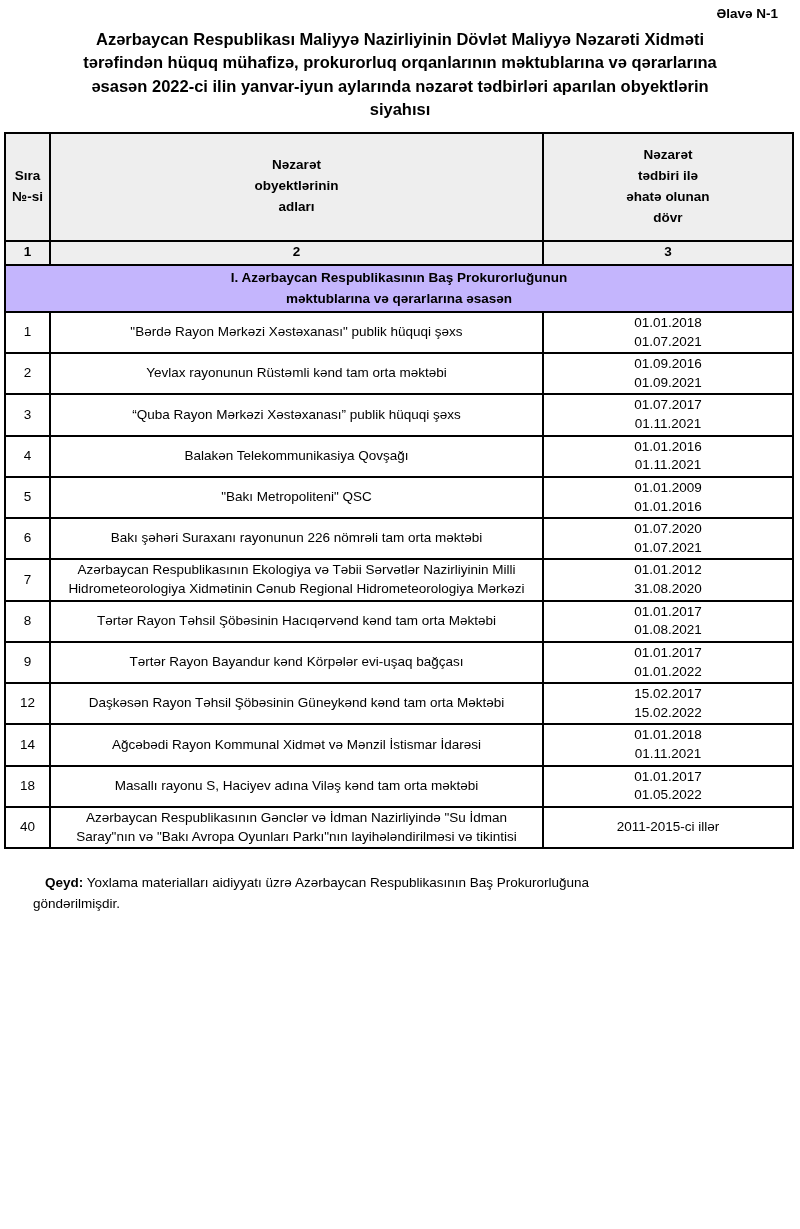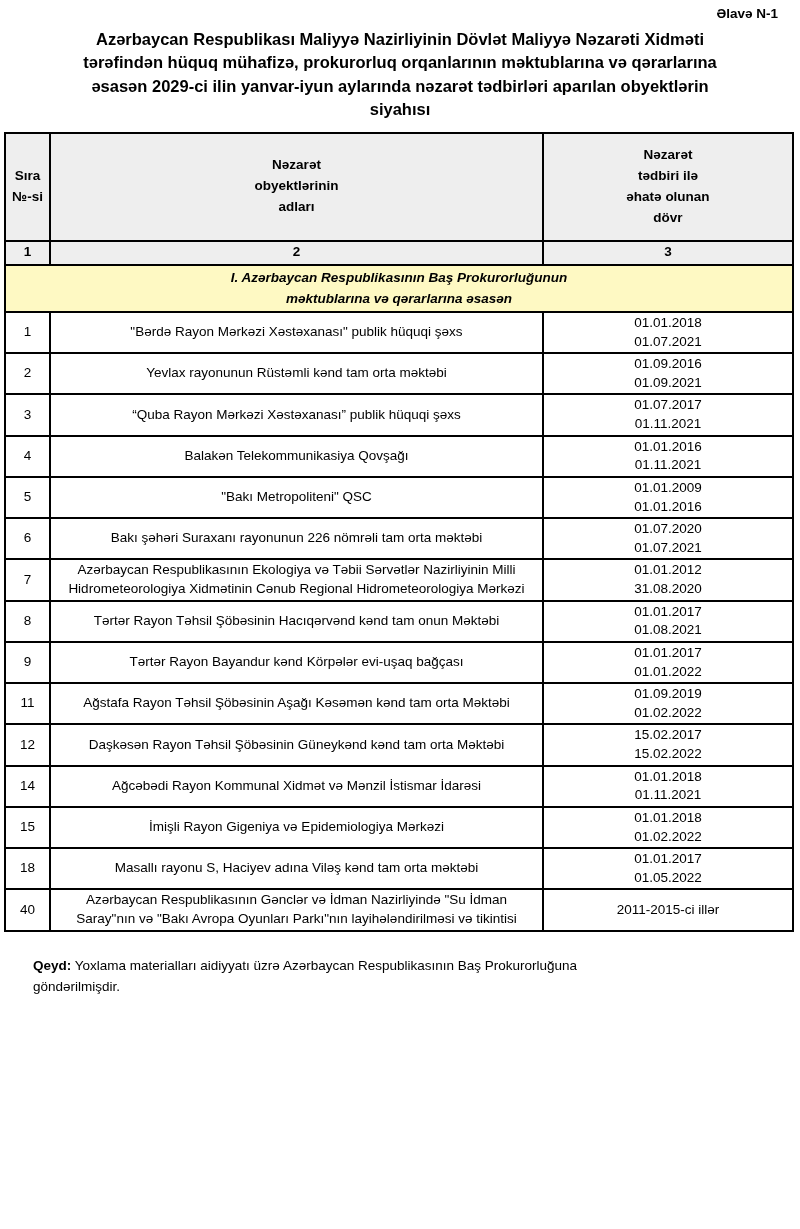--- a/index.html
+++ b/index.html
@@ -51,48 +51,47 @@
     white-space: pre-line;
     height: 108px;
     line-height: 1.55;
   }
   tr.nums td {
     background: #eeeeee;
     font-weight: bold;
     height: 24px;
   }
   tr.section td {
-    background: #fef9c3;
+    background: #c4b5fd;
     font-weight: bold;
     white-space: pre-line;
     height: 47px;
     line-height: 1.6;
-    font-style: italic;
   }
   tbody td { height: 38px; line-height: 1.38; background: #ffffff; }
   td.c-period { white-space: pre-line; }
 
   .note {
     margin: 24px 45px 0 33px;
     font-size: 13.5px;
     line-height: 1.55;
   }
-  .note .lbl { font-weight: bold; }
+  .note .lbl { font-weight: bold; margin-left: 12px; }
   .note .txt { white-space: pre-line; }
 </style>
 </head>
 <body>
 
 <div class="page">
 
   <div class="annex">Əlavə N-1</div>
 
   <div class="title">Azərbaycan Respublikası Maliyyə Nazirliyinin Dövlət Maliyyə Nəzarəti Xidməti
 tərəfindən hüquq mühafizə, prokurorluq orqanlarının məktublarına və qərarlarına
-əsasən 2029-ci ilin yanvar-iyun aylarında nəzarət tədbirləri aparılan obyektlərin
+əsasən 2022-ci ilin yanvar-iyun aylarında nəzarət tədbirləri aparılan obyektlərin
 siyahısı</div>
 
   <table class="main">
     <colgroup>
         <col class="c1">
         <col class="c2">
         <col class="c3">
       </colgroup>
     <thead>
       <tr>
@@ -155,53 +154,41 @@
 01.07.2021</td>
       </tr>
       <tr>
         <td class="c-no">7</td>
         <td class="c-name">Azərbaycan Respublikasının Ekologiya və Təbii Sərvətlər Nazirliyinin Milli Hidrometeorologiya Xidmətinin Cənub Regional Hidrometeorologiya Mərkəzi</td>
         <td class="c-period">01.01.2012
 31.08.2020</td>
       </tr>
       <tr>
         <td class="c-no">8</td>
-        <td class="c-name">Tərtər Rayon Təhsil Şöbəsinin Hacıqərvənd kənd tam onun Məktəbi</td>
+        <td class="c-name">Tərtər Rayon Təhsil Şöbəsinin Hacıqərvənd kənd tam orta Məktəbi</td>
         <td class="c-period">01.01.2017
 01.08.2021</td>
       </tr>
       <tr>
         <td class="c-no">9</td>
         <td class="c-name">Tərtər Rayon Bayandur kənd Körpələr evi-uşaq bağçası</td>
         <td class="c-period">01.01.2017
 01.01.2022</td>
       </tr>
       <tr>
-        <td class="c-no">11</td>
-        <td class="c-name">Ağstafa Rayon Təhsil Şöbəsinin Aşağı Kəsəmən kənd tam orta Məktəbi</td>
-        <td class="c-period">01.09.2019
-01.02.2022</td>
-      </tr>
-      <tr>
         <td class="c-no">12</td>
         <td class="c-name">Daşkəsən Rayon Təhsil Şöbəsinin Güneykənd kənd tam orta Məktəbi</td>
         <td class="c-period">15.02.2017
 15.02.2022</td>
       </tr>
       <tr>
         <td class="c-no">14</td>
         <td class="c-name">Ağcəbədi Rayon Kommunal Xidmət və Mənzil İstismar İdarəsi</td>
         <td class="c-period">01.01.2018
 01.11.2021</td>
-      </tr>
-      <tr>
-        <td class="c-no">15</td>
-        <td class="c-name">İmişli Rayon Gigeniya və Epidemiologiya Mərkəzi</td>
-        <td class="c-period">01.01.2018
-01.02.2022</td>
       </tr>
       <tr>
         <td class="c-no">18</td>
         <td class="c-name">Masallı rayonu S, Haciyev adına Viləş kənd tam orta məktəbi</td>
         <td class="c-period">01.01.2017
 01.05.2022</td>
       </tr>
       <tr>
         <td class="c-no">40</td>
         <td class="c-name">Azərbaycan Respublikasının Gənclər və İdman Nazirliyində "Su İdman Saray"nın və "Bakı Avropa Oyunları Parkı"nın layihələndirilməsi və tikintisi</td>

